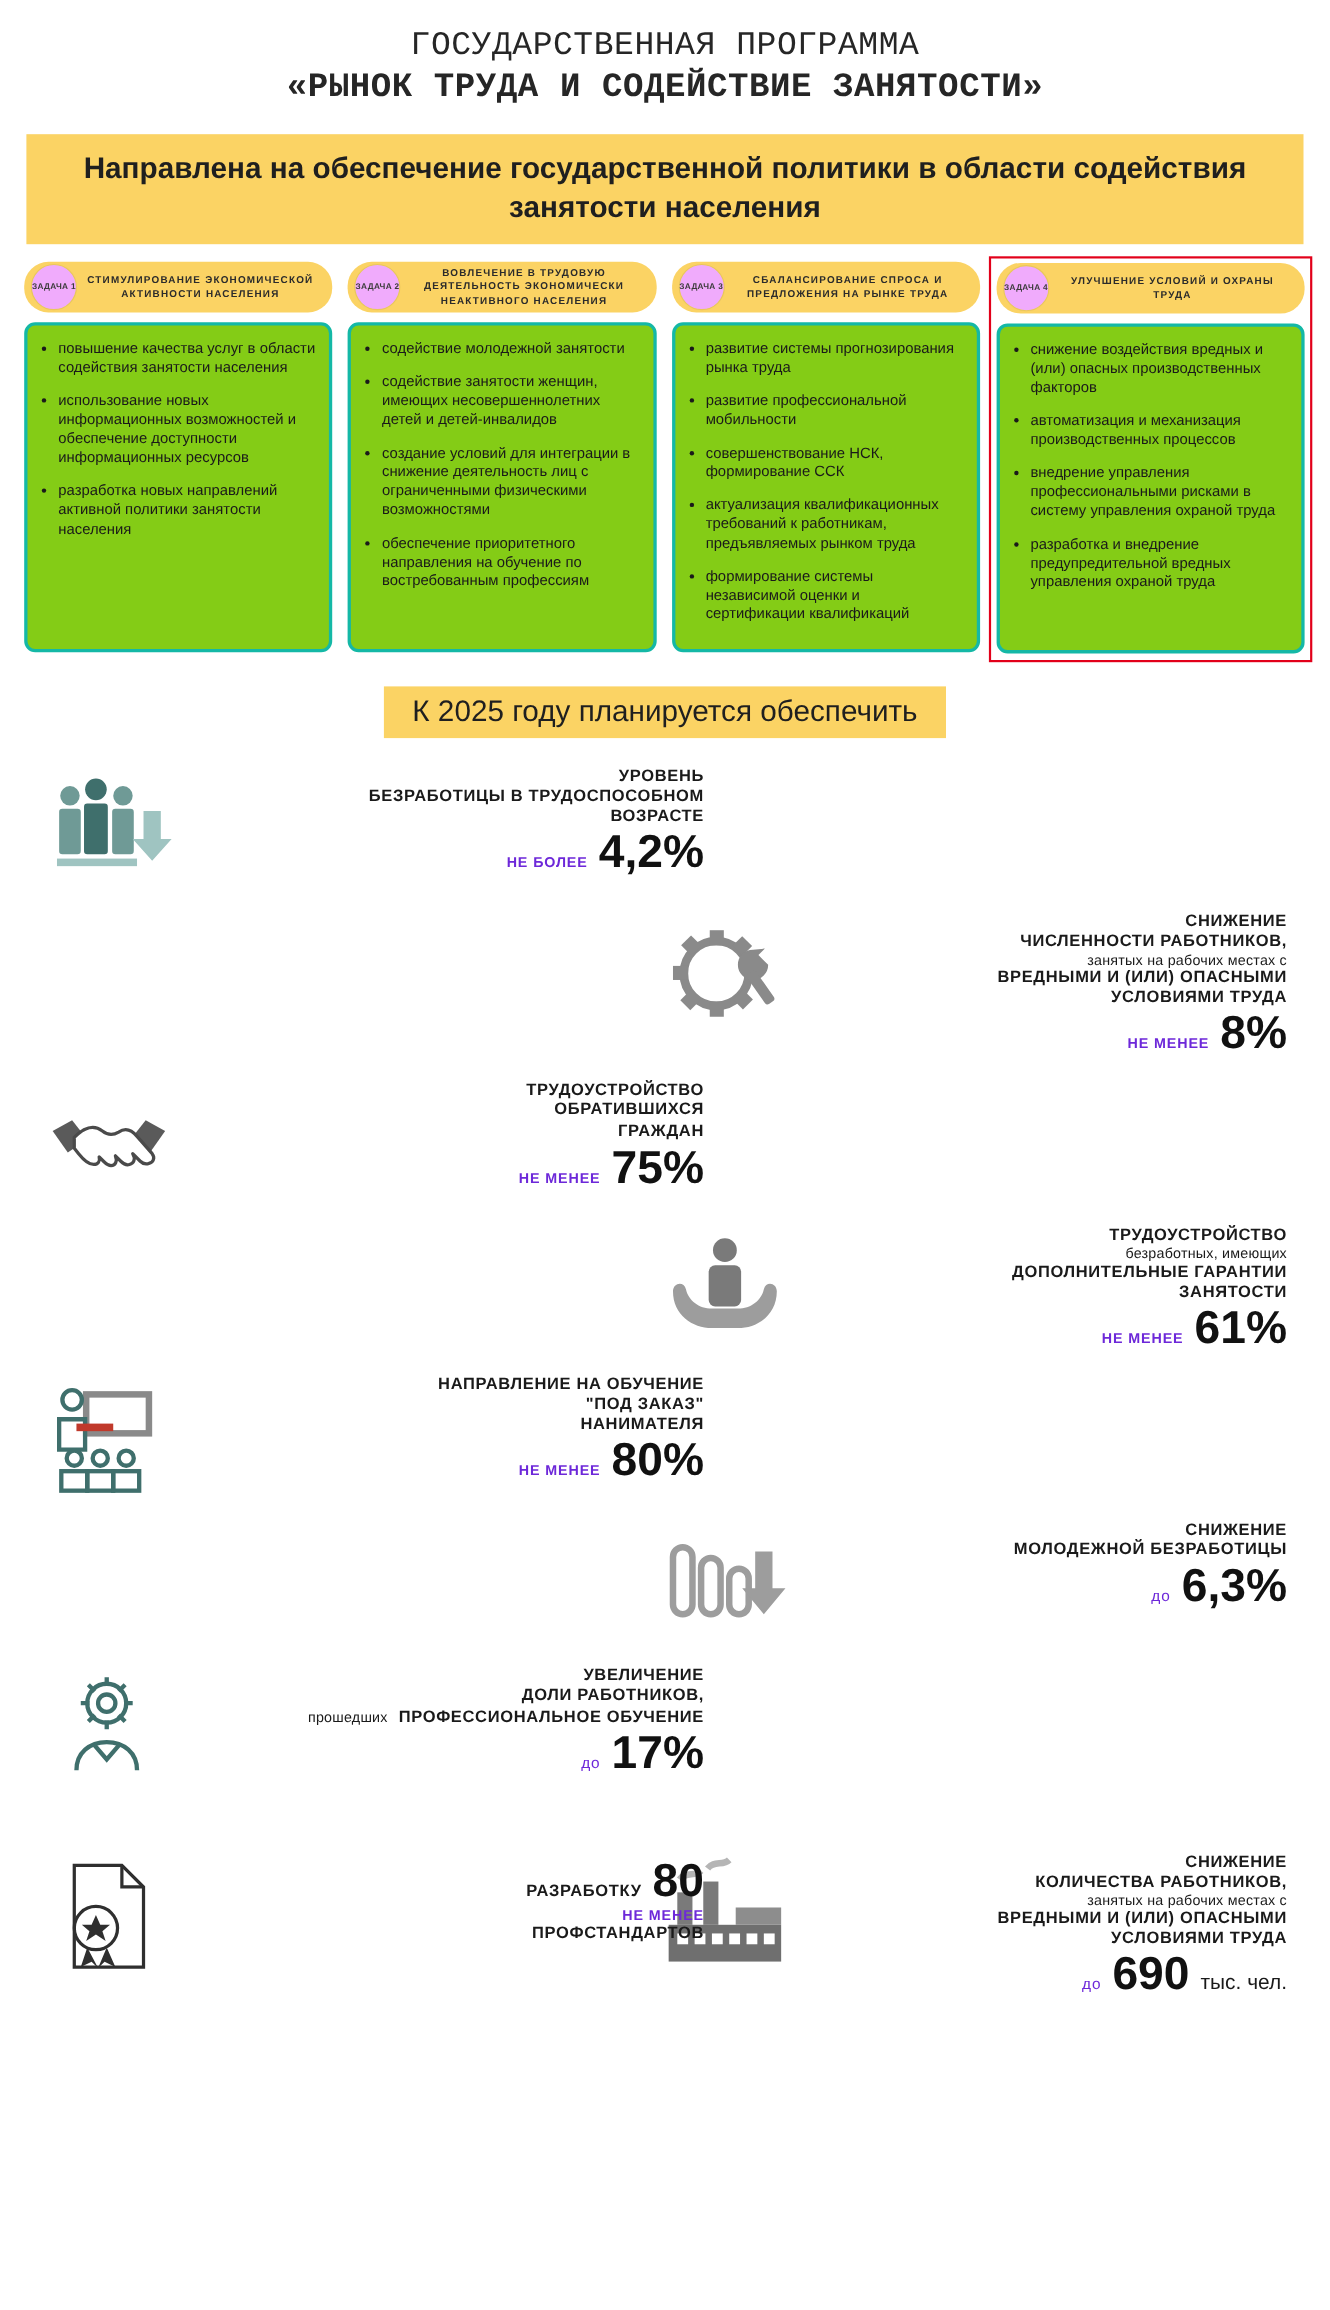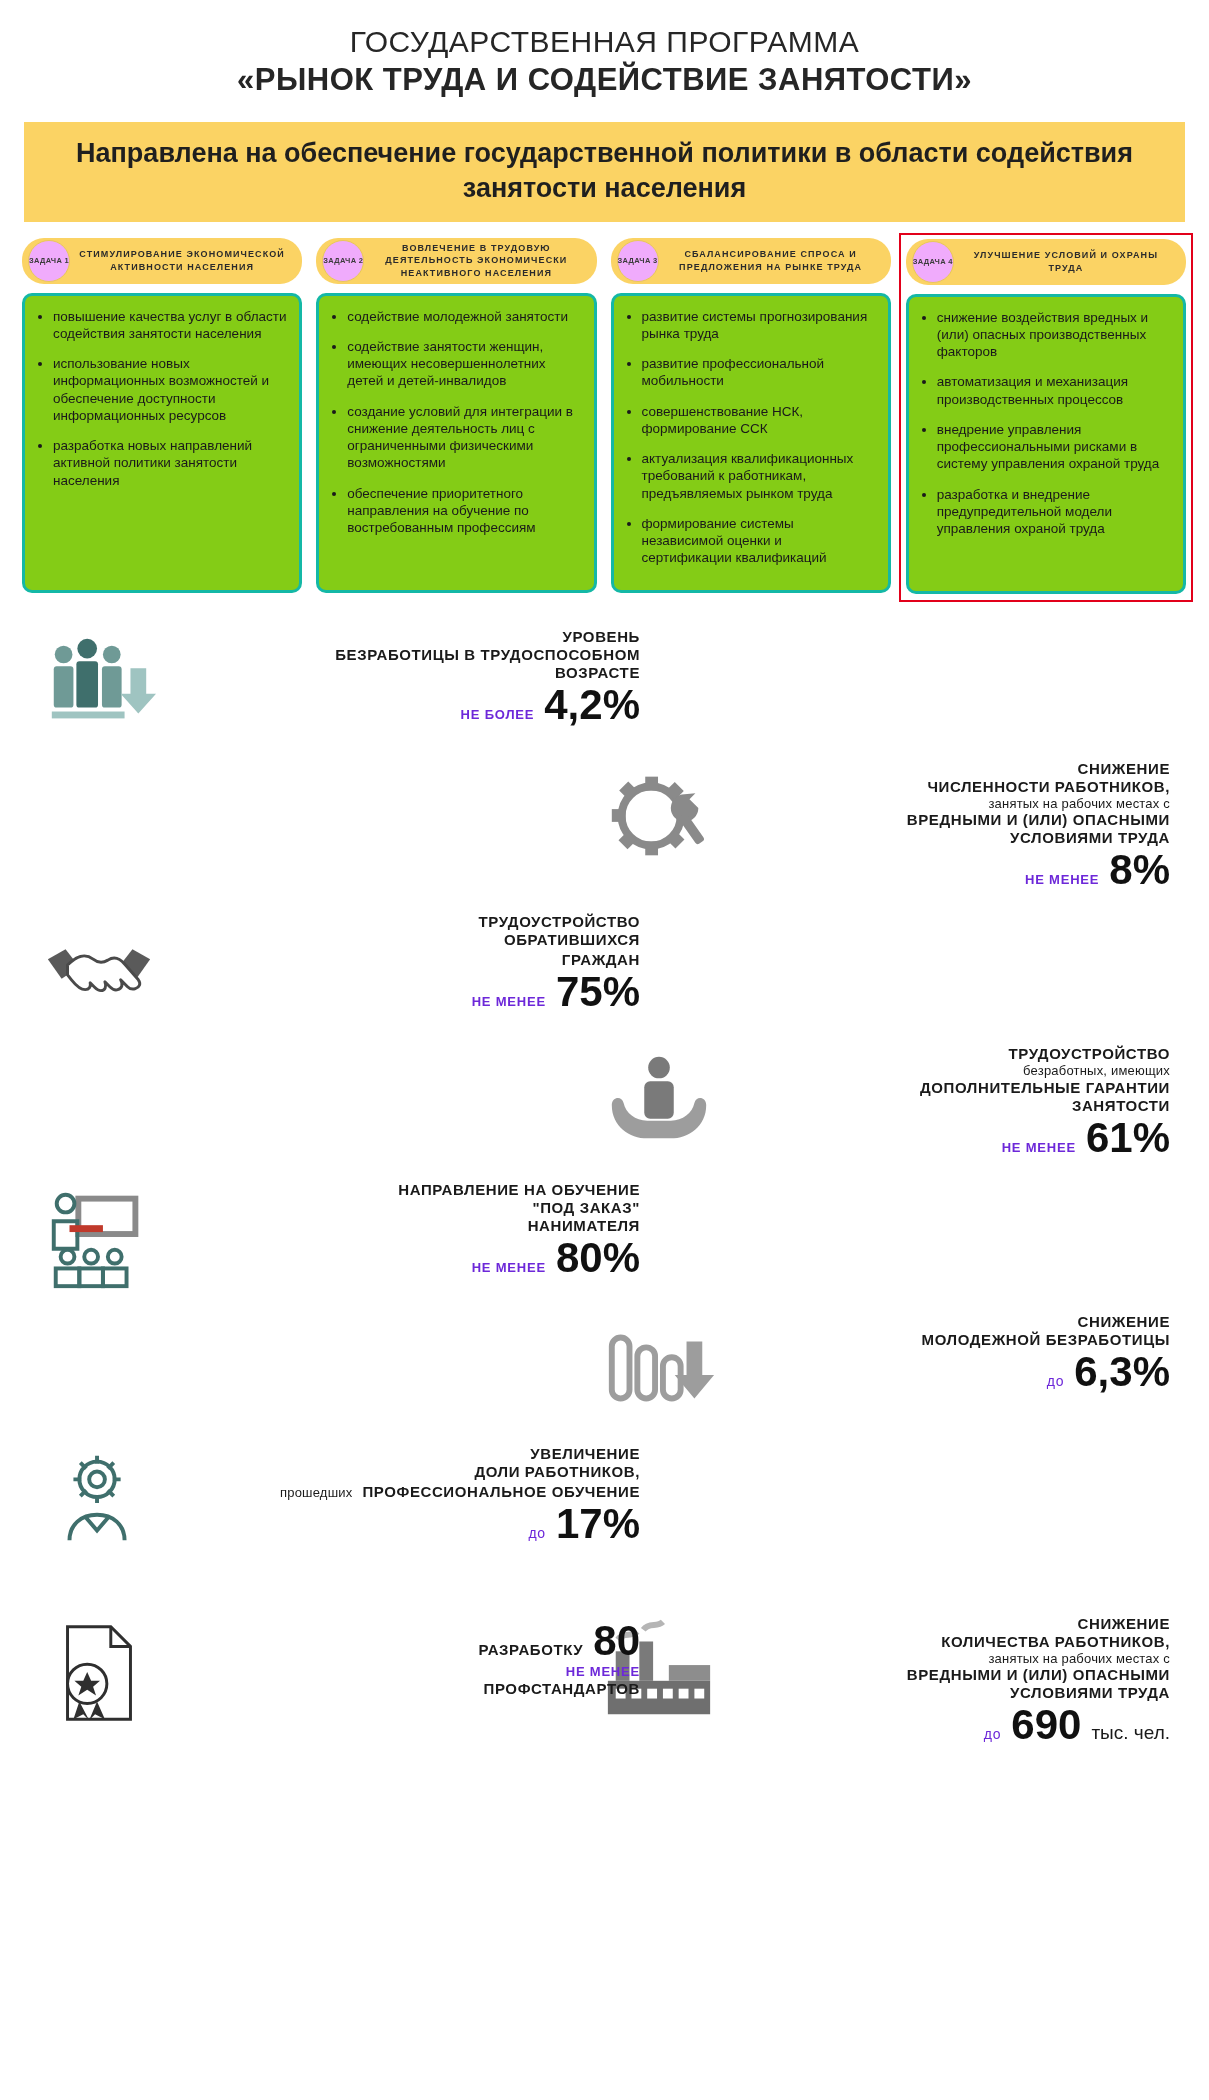--- a/index.html
+++ b/index.html
@@ -25,20 +25,21 @@
   
   .title-block {
     text-align: center;
     padding: 24px 60px 10px 60px;
   }
   .title-line {
     font-size: 30px;
     letter-spacing: 0.5px;
     line-height: 1.22;
     color: #262626;
+    font-family: Liberation Mono, monospace;
   }
   .title-line.l1 { font-weight: 400; }
   .title-line.l2 { font-weight: 700; font-size: 31px; }
 
   
   .banner {
     margin: 14px 24px 0 24px;
     background: #fbd364;
     padding: 14px 26px 16px 26px;
     text-align: center;
@@ -270,27 +271,30 @@
     <div class="task-col highlight">
       <div class="task-head">
         <div class="task-badge">ЗАДАЧА 4</div>
         <div class="task-title">УЛУЧШЕНИЕ УСЛОВИЙ И ОХРАНЫ ТРУДА</div>
       </div>
       <div class="task-body">
         <ul>
           <li>снижение воздействия вредных и (или) опасных производственных факторов</li>
           <li>автоматизация и механизация производственных процессов</li>
           <li>внедрение управления профессиональными рисками в систему управления охраной труда</li>
-          <li>разработка и внедрение предупредительной модели управления охраной труда</li>
+          <li>разработка и внедрение предупредительной вредных управления охраной труда</li>
         </ul>
       </div>
     </div>
 
   </div>
 
+  <div class="banner2-wrap">
+    <div class="banner2">К 2025 году планируется обеспечить</div>
+  </div>
 
   <div class="indicators">
 
     <div class="ind left">
       <div class="icon">
         <svg viewBox="0 0 120 110" width="118" height="110">
           <circle cx="24" cy="26" r="9" fill="#6f9a96"></circle>
           <rect x="14" y="38" width="20" height="42" rx="3" fill="#6f9a96"></rect>
           <circle cx="48" cy="20" r="10" fill="#3f6f6c"></circle>
           <rect x="37" y="33" width="22" height="47" rx="3" fill="#3f6f6c"></rect>

